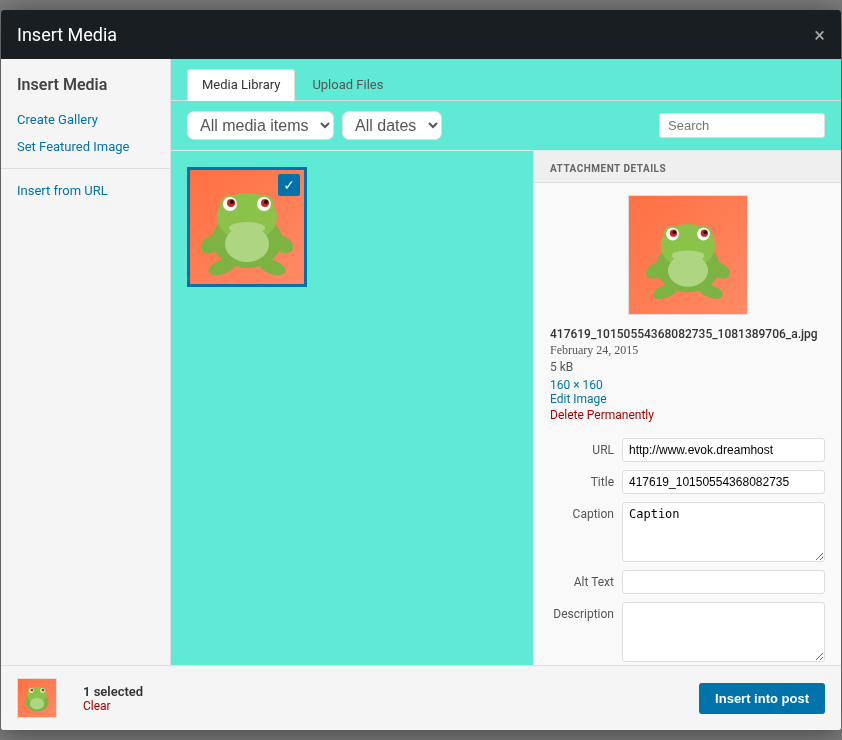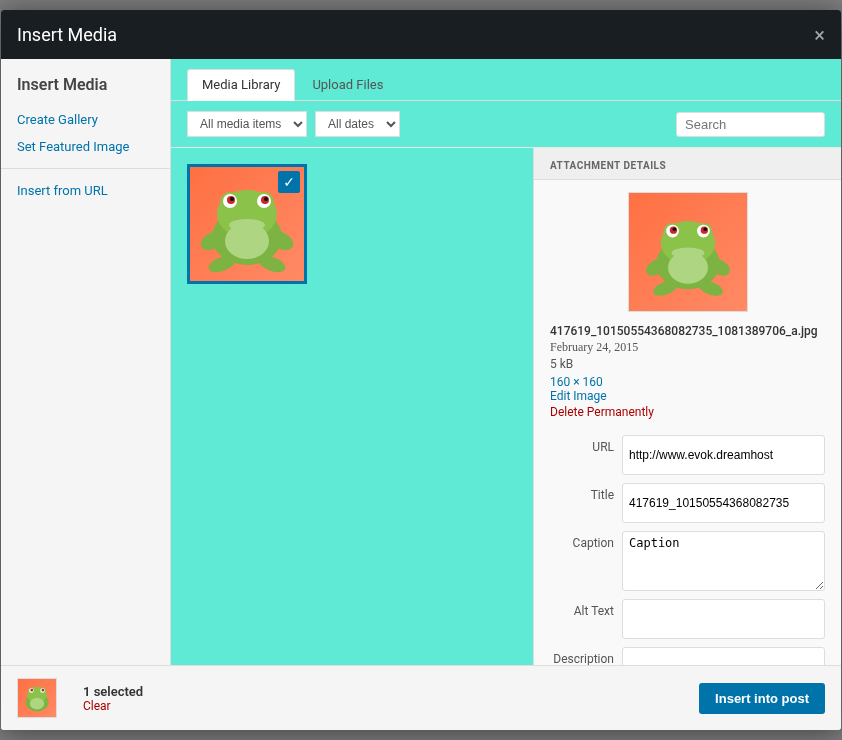--- a/index.html
+++ b/index.html
@@ -105,33 +105,33 @@
       display: flex;
       align-items: center;
       padding: 10px 16px;
       gap: 8px;
       border-bottom: 1px solid #e8e8e8;
       flex-shrink: 0;
     }
     .select-filter {
       padding: 4px 8px;
       border: 1px solid #ddd;
-      border-radius: 0;
+      border-radius: 7px;
       background: #fff;
-      font-size: 12px;
+      font-size: 16px;
       color: #555;
       cursor: pointer;
     }
     .search-box {
       margin-left: auto;
       padding: 4px 8px;
       border: 1px solid #ddd;
       border-radius: 3px;
       font-size: 13px;
-      width: 149px;
+      width: 166px;
       color: #aaa;
     }
     .content-main {
       display: flex;
       flex: 1;
       overflow: hidden;
     }
     .media-grid {
       flex: 1;
       padding: 16px;
@@ -215,21 +215,21 @@
       width: 72px;
       flex-shrink: 0;
       text-align: right;
       padding-right: 8px;
       padding-top: 5px;
       color: #555;
       font-size: 12px;
     }
     .field-input {
       flex: 1;
-      padding: 12px 6px;
+      padding: 4px 6px;
       border: 1px solid #ddd;
       border-radius: 3px;
       font-size: 12px;
       background: #fff;
     }
     .field-textarea {
       flex: 1;
       padding: 4px 6px;
       border: 1px solid #ddd;
       border-radius: 3px;

